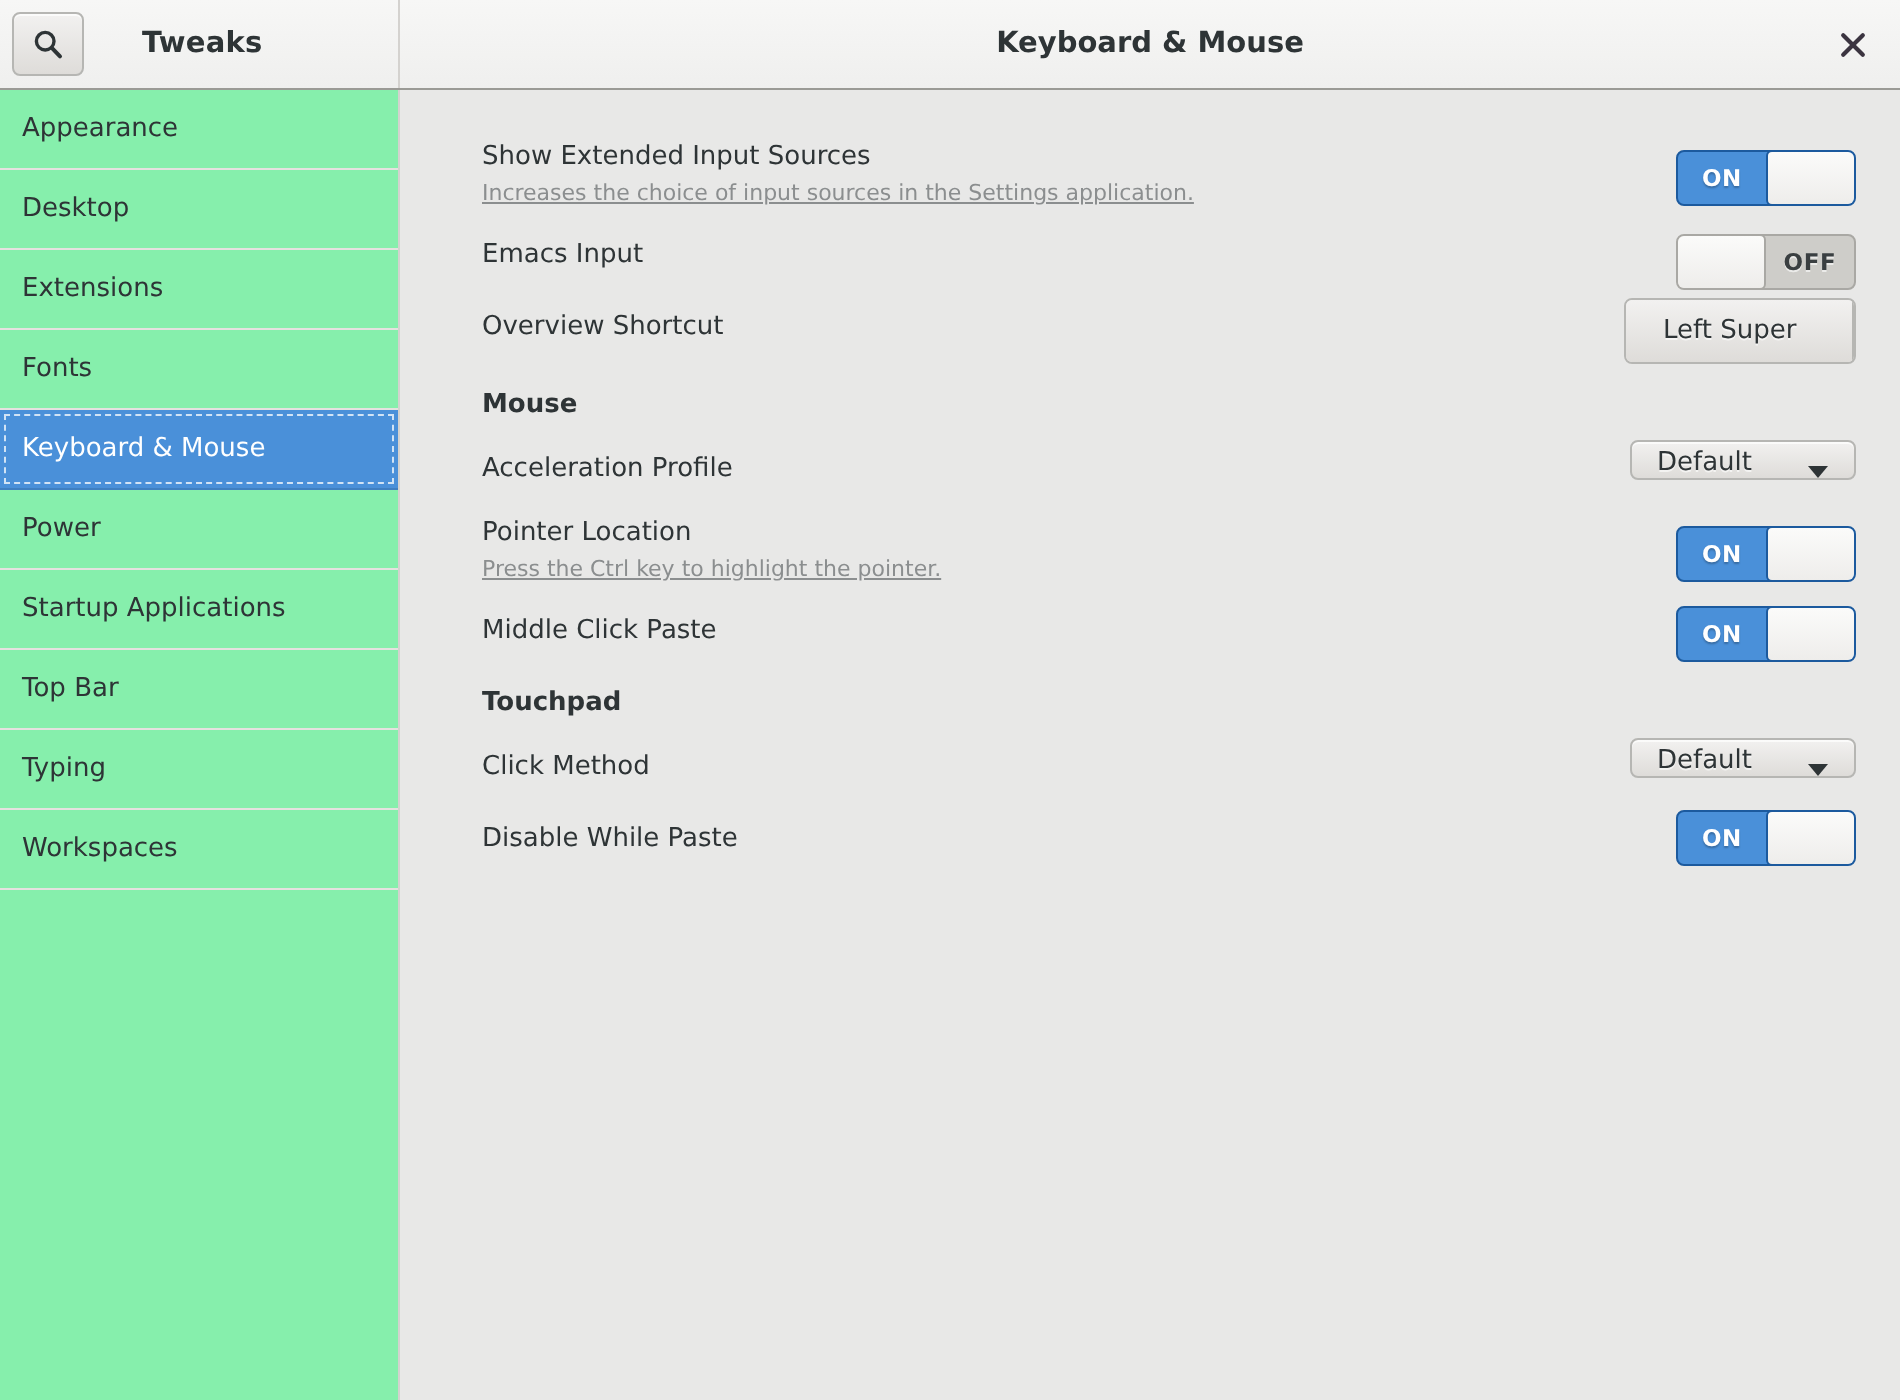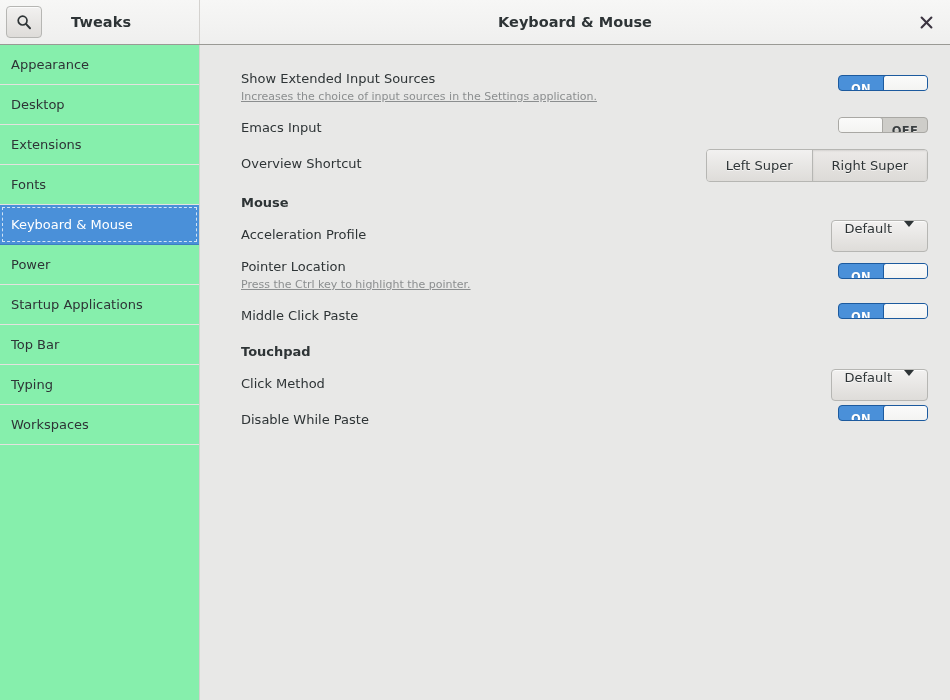--- a/index.html
+++ b/index.html
@@ -173,21 +173,21 @@
   }
   .row-ctrl {
     position: absolute;
     right: 22px;
     top: 0;
   }
 
   
   .switch {
     width: 90px;
-    height: 16px;
+    height: 28px;
     border-radius: 4px;
     border: 1px solid;
     box-sizing: border-box;
     position: relative;
     cursor: pointer;
     overflow: hidden;
     display: block;
   }
   .switch.on {
     background: #4a90d9;
@@ -238,20 +238,21 @@
   }
 
   
   .segmented {
     display: flex;
     border: 1px solid #b6b6b3;
     border-radius: 4px;
     overflow: hidden;
     box-sizing: border-box;
     height: 33px;
+    flex-direction: column;
   }
   .seg {
     padding: 0 19px;
     height: 31px;
     line-height: 31px;
     font-size: 13px;
     color: #2e3436;
     cursor: pointer;
     background: linear-gradient(to bottom, #f2f1f0 0%, #dedcd9 100%);
     border-right: 1px solid #b6b6b3;
@@ -262,28 +263,28 @@
     border-right: none;
   }
   .seg.active {
     background: linear-gradient(to bottom, #eceae8 0%, #dcdad7 100%);
     box-shadow: 0 1px 2px rgba(0,0,0,0.10) inset;
   }
 
   
   .combo {
     min-width: 90px;
-    height: 32px;
+    height: 20px;
     border: 1px solid #b6b6b3;
     border-radius: 4px;
     background: linear-gradient(to bottom, #f2f1f0 0%, #dedcd9 100%);
     display: flex;
-    align-items: flex-start;
+    align-items: flex-end;
     justify-content: center;
-    gap: 12px;
+    gap: 28px;
     padding: 0 13px;
     box-sizing: border-box;
     cursor: pointer;
     box-shadow: 0 1px 0 rgba(255,255,255,0.7) inset;
   }
   .combo-label {
     font-size: 13px;
     color: #2e3436;
     text-shadow: 0 1px 0 rgba(255,255,255,0.6);
   }

